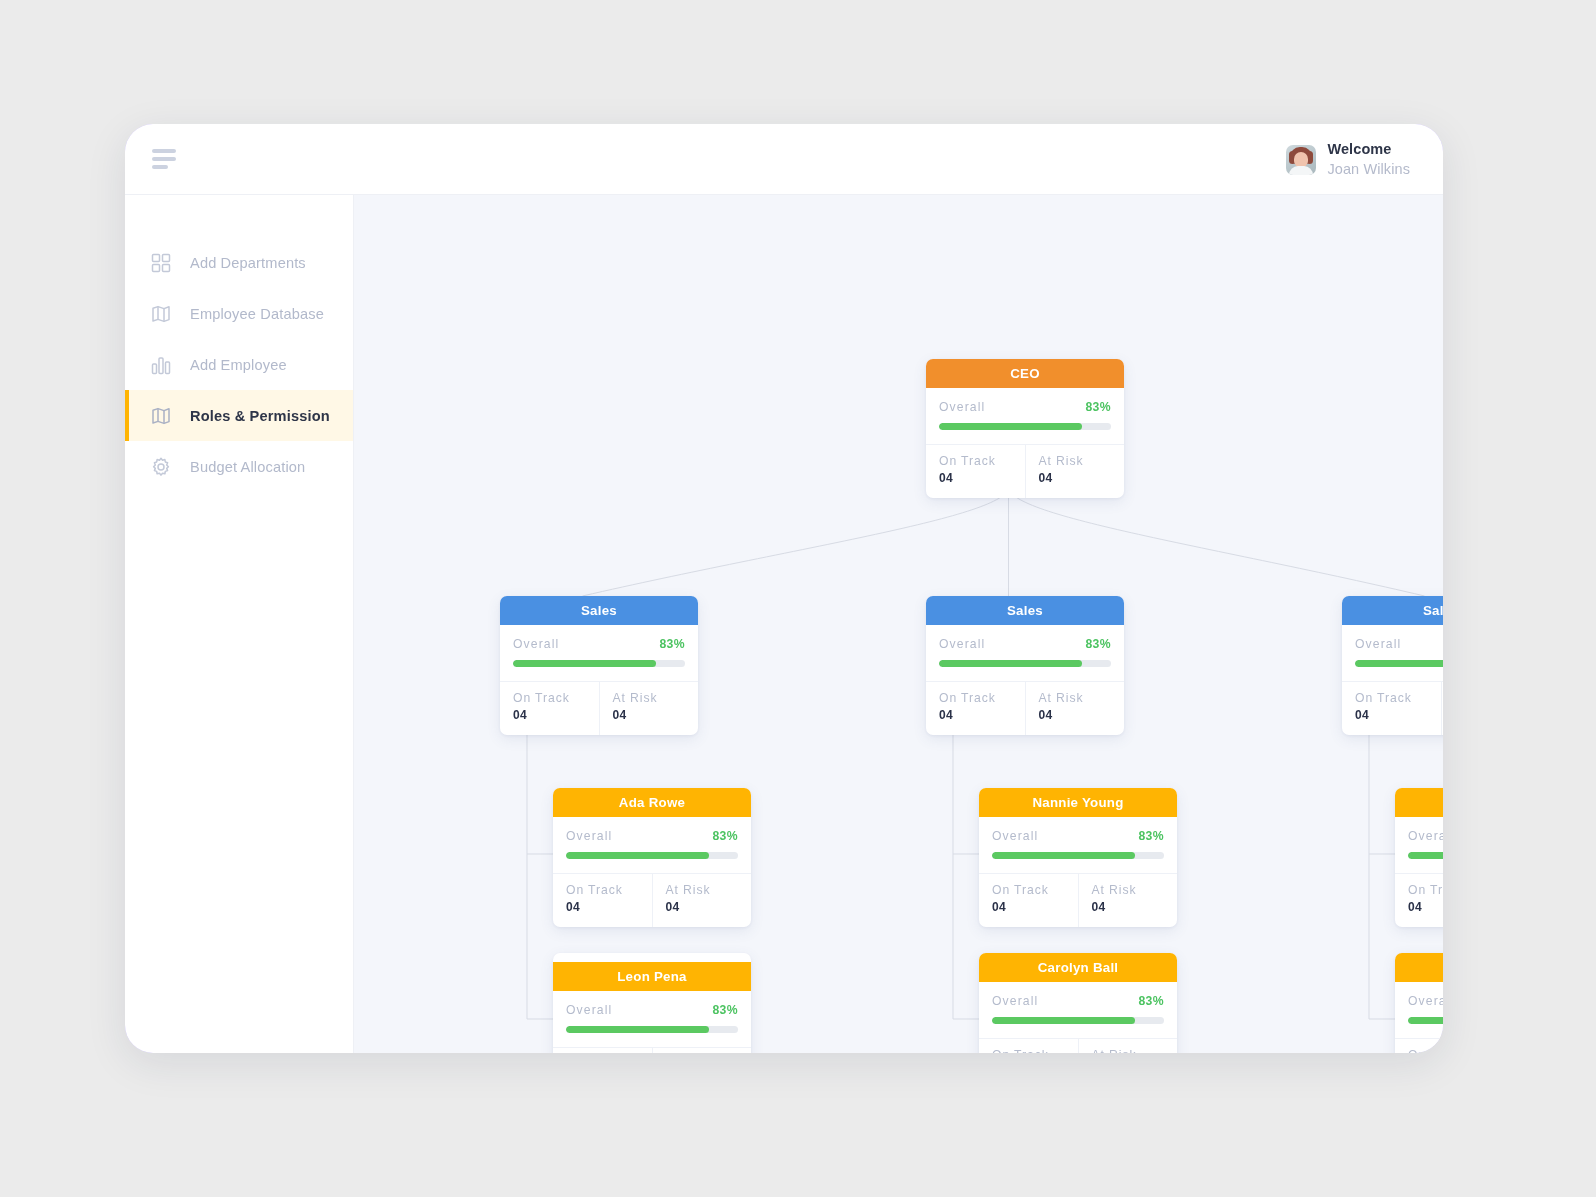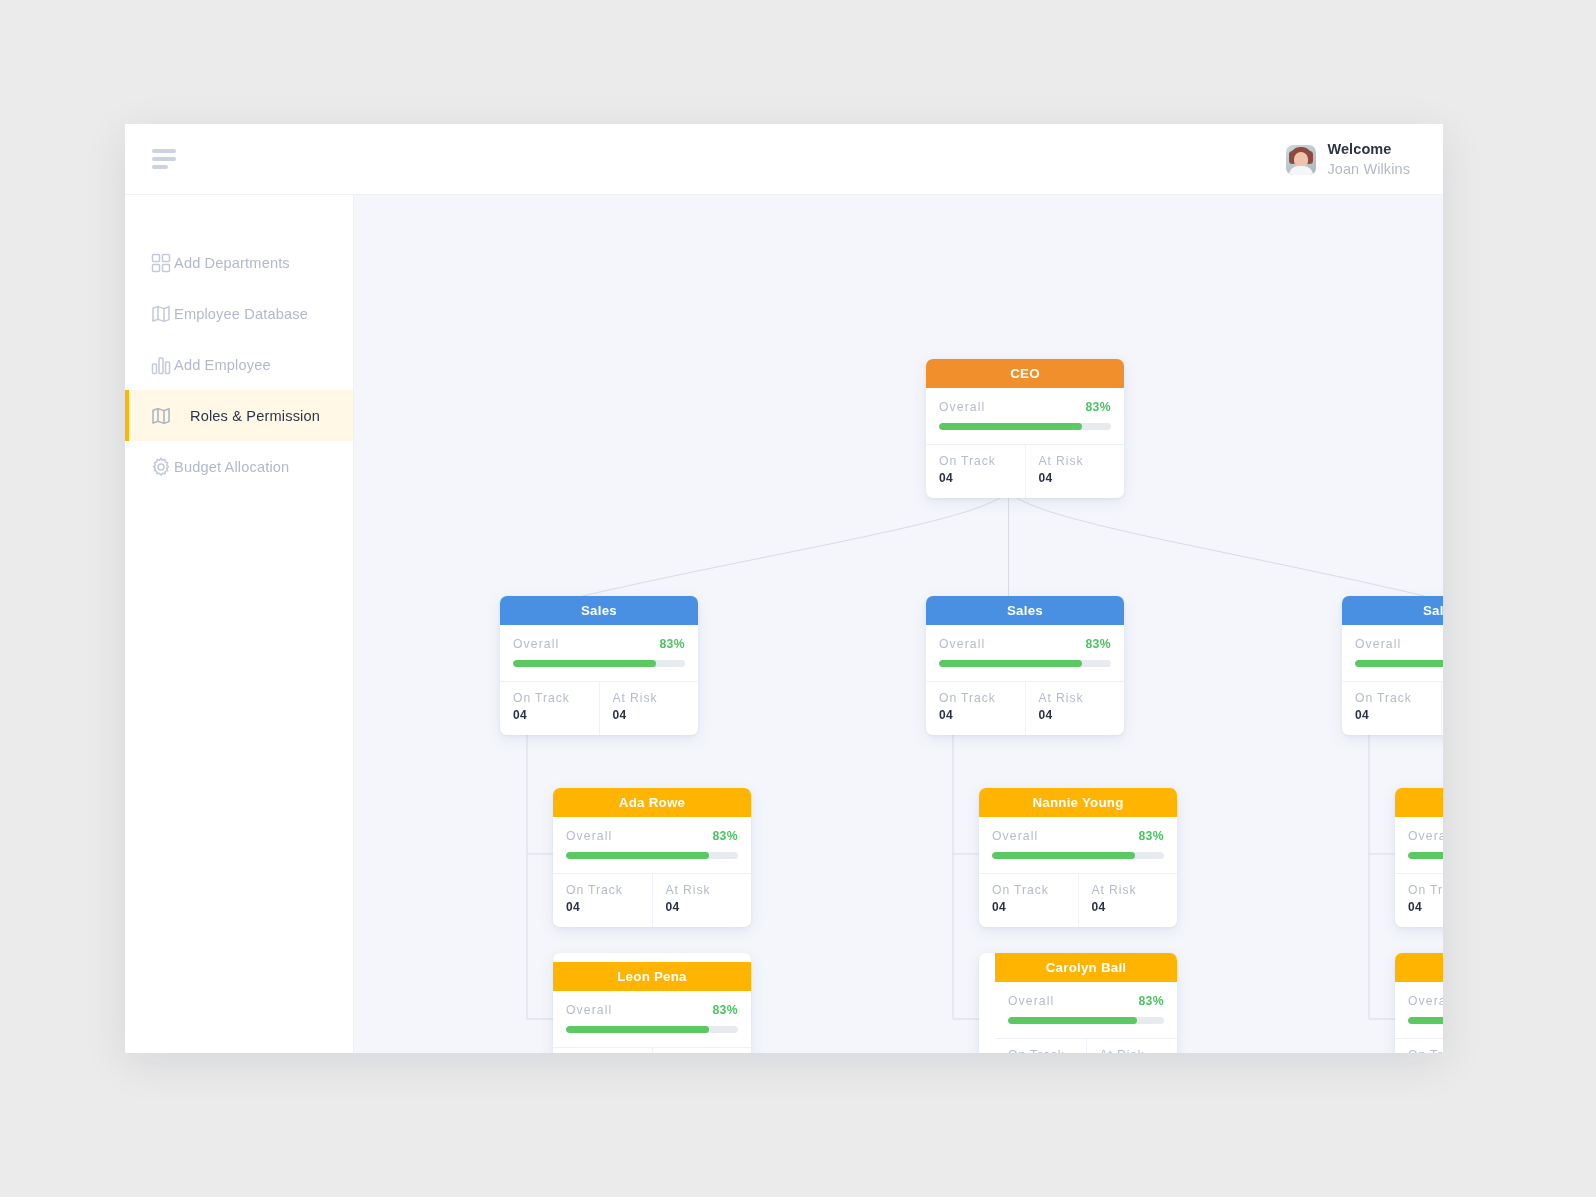--- a/index.html
+++ b/index.html
@@ -15,20 +15,21 @@
 
   #app-window {
     position: absolute;
     left: 125px;
     top: 124px;
     width: 1318px;
     height: 929px;
     background: #c4b5fd;
     box-shadow: 0 10px 40px rgba(30,40,70,0.10);
     overflow: hidden;
+    border-radius: 28px;
   }
 
   
   #topbar {
     position: absolute;
     left: 0; top: 0;
     width: 1318px;
     height: 71px;
     background: #ffffff;
     border-bottom: 1px solid #eef0f5;
@@ -120,21 +121,21 @@
     background: #ffffff;
     border-right: 1px solid #eef0f5;
     padding-top: 42px;
   }
   .nav-item {
     position: relative;
     height: 51px;
     display: flex;
     align-items: center;
     padding-left: 25px;
-    gap: 3px;
+    gap: 19px;
     cursor: pointer;
   }
   .nav-item .nav-icon {
     width: 21px; height: 21px;
     flex: none;
     display: flex;
     align-items: center;
     justify-content: center;
   }
   .nav-item .nav-icon svg { display: block; }
@@ -149,22 +150,21 @@
   }
   .nav-item.active::before {
     content: "";
     position: absolute;
     left: 0; top: 0;
     width: 4px; height: 100%;
     background: #ffb402;
   }
   .nav-item.active .nav-label {
     color: #2e3548;
-    font-weight: 400;
-    margin-left: 16px;
+    font-weight: 700;
   }
   .nav-item.active .nav-icon svg { stroke: #aab1c4; }
 
   
   #canvas {
     position: absolute;
     left: 229px; top: 71px;
     width: 1089px;
     height: 858px;
     background: #f4f6fb;
@@ -490,21 +490,21 @@
           <div class="stat">
             <div class="stat-label">On Track</div>
             <div class="stat-value">04</div>
           </div>
           <div class="stat">
             <div class="stat-label">At Risk</div>
             <div class="stat-value">04</div>
           </div>
         </div>
       </div>
-      <div class="node" style="left: 625px; top: 758px; padding-left: 16px;">
+      <div class="node" style="left: 625px; top: 758px;">
         <div class="node-header" style="background: rgb(255, 180, 2);">Carolyn Ball</div>
         <div class="node-body">
           <div class="node-body-top">
             <span class="overall-label">Overall</span>
             <span class="overall-pct">83%</span>
           </div>
           <div class="bar-track">
             <div class="bar-fill" style="width: 83%;"></div>
           </div>
         </div>

